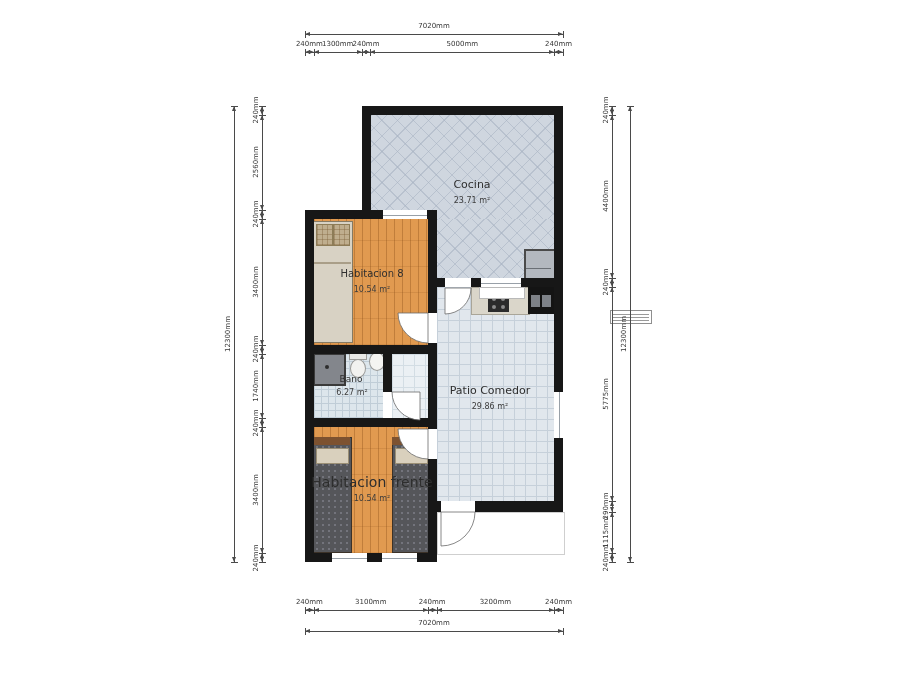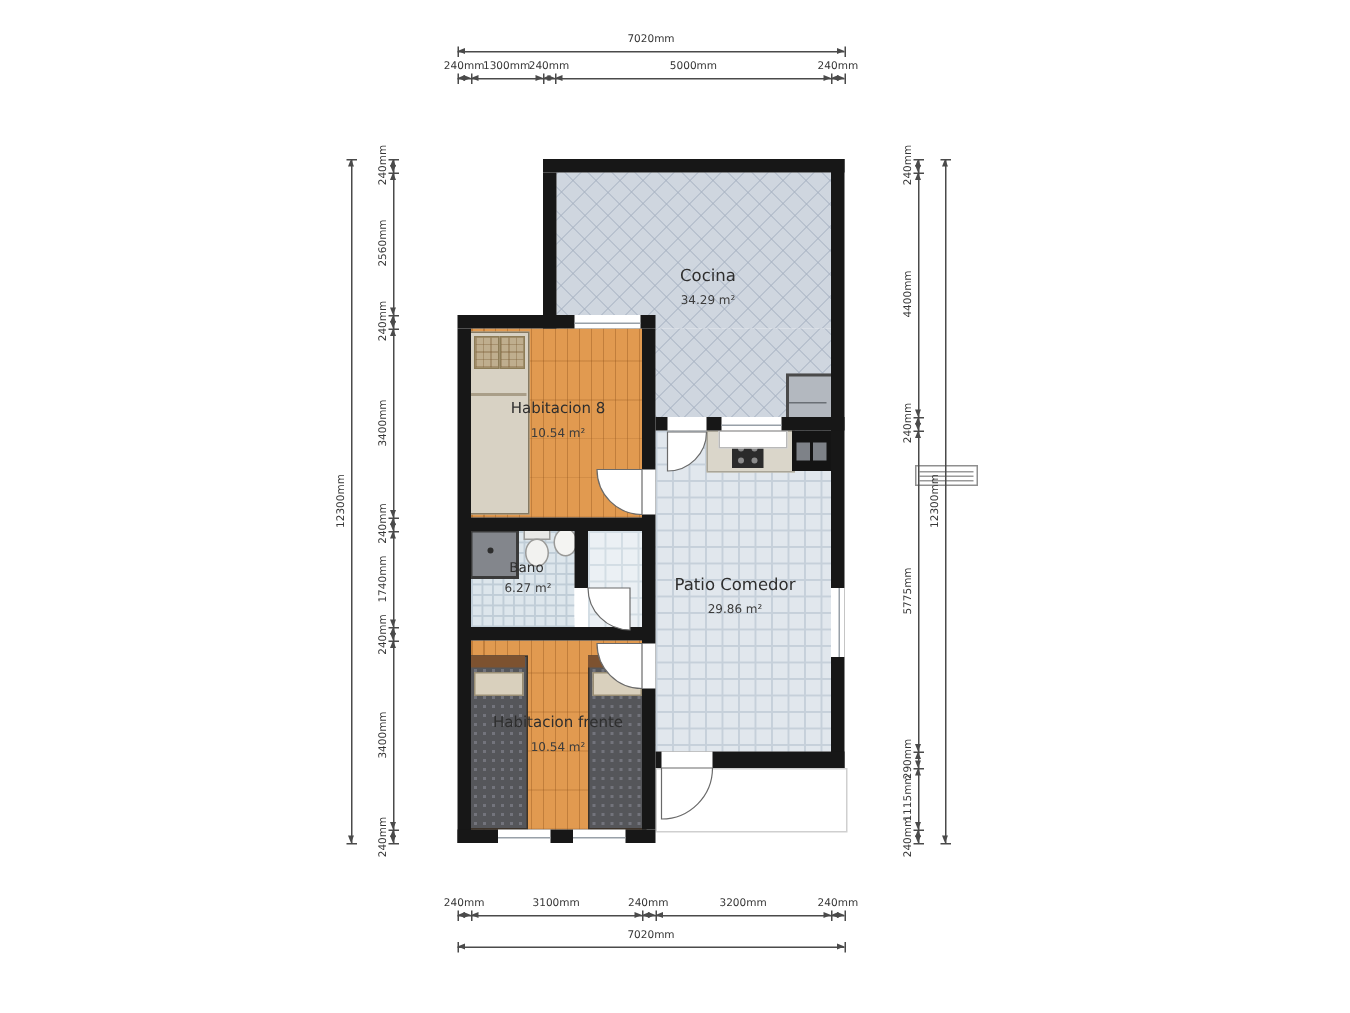--- a/index.html
+++ b/index.html
@@ -119,28 +119,28 @@
 
   <svg class="arcs" width="900" height="675">
     <path d="M 471 288 A 26 26 0 0 1 445 314 L 445 288 Z" fill="#ffffff" stroke="#6a6a6a" stroke-width="0.8"></path>
     <path d="M 428 343 A 30 30 0 0 1 398 313 L 428 313 Z" fill="#ffffff" stroke="#6a6a6a" stroke-width="0.8"></path>
     <path d="M 392 392 A 28 28 0 0 0 420 420 L 420 392 Z" fill="#ffffff" stroke="#6a6a6a" stroke-width="0.8"></path>
     <path d="M 398 429 A 30 30 0 0 0 428 459 L 428 429 Z" fill="#ffffff" stroke="#6a6a6a" stroke-width="0.8"></path>
     <path d="M 475 512 A 34 34 0 0 1 441 546 L 441 512 Z" fill="#ffffff" stroke="#6a6a6a" stroke-width="0.8"></path>
   </svg>
 
   <div class="room-title" style="left:472px;top:184px;font-size:11px;">Cocina</div>
-  <div class="room-area" style="left:472px;top:200px;font-size:8px;">34.29 m²</div>
+  <div class="room-area" style="left:472px;top:200px;font-size:8px;">23.71 m²</div>
   <div class="room-title" style="left:372px;top:273px;font-size:10px;">Habitacion 8</div>
   <div class="room-area" style="left:372px;top:289px;font-size:8px;">10.54 m²</div>
   <div class="room-title" style="left:351px;top:379px;font-size:9px;">Bano</div>
   <div class="room-area" style="left:352px;top:392px;font-size:8px;">6.27 m²</div>
   <div class="room-title" style="left:490px;top:390px;font-size:11px;">Patio Comedor</div>
   <div class="room-area" style="left:490px;top:406px;font-size:8px;">29.86 m²</div>
-  <div class="room-title" style="left:372px;top:482px;font-size:10px;">Habitacion frente</div>
+  <div class="room-title" style="left:372px;top:482px;font-size:14px;">Habitacion frente</div>
   <div class="room-area" style="left:372px;top:498px;font-size:8px;">10.54 m²</div>
 
   <div class="abs scalebox" style="left:610px;top:310px;width:40px;height:12px;">
     <div class="ln" style="top:3px;"></div>
     <div class="ln" style="top:6px;"></div>
     <div class="ln" style="top:9px;"></div>
   </div>
 
   <div id="dims">
       <div class="dline" style="left: 305px; top: 52px; width: 258px; height: 1px;"></div>

